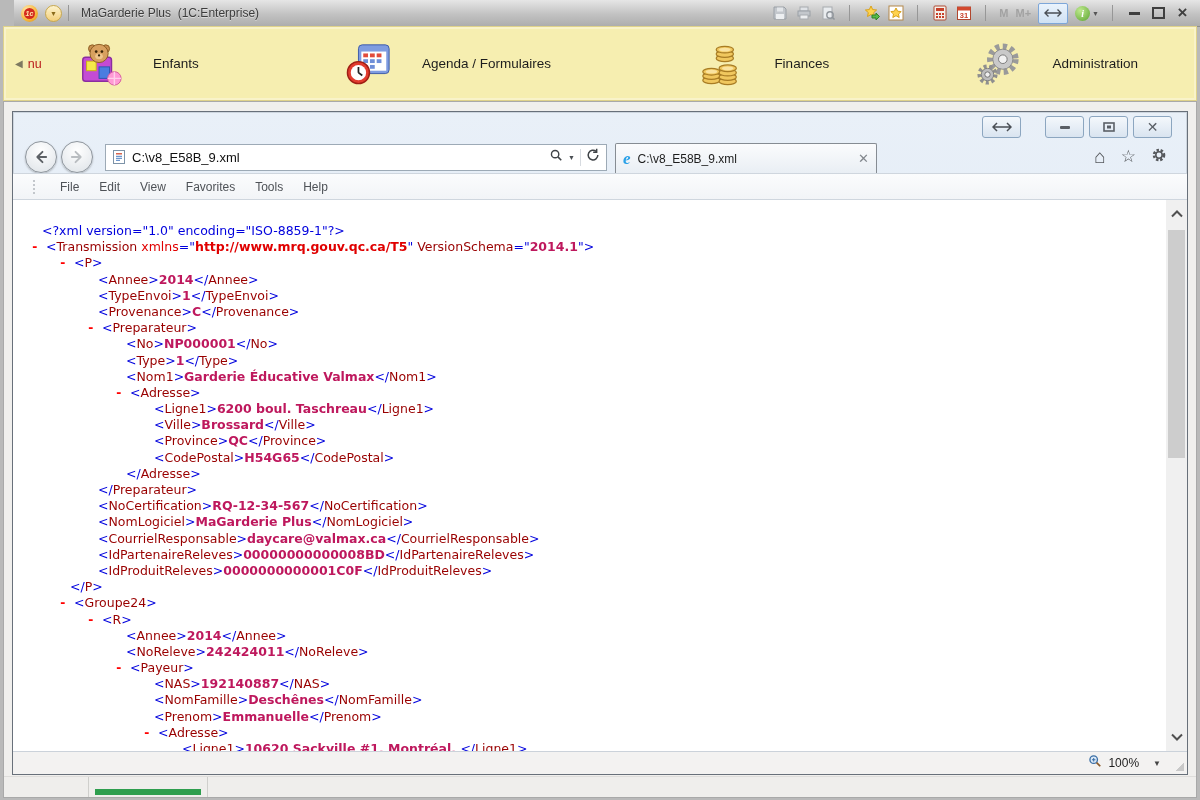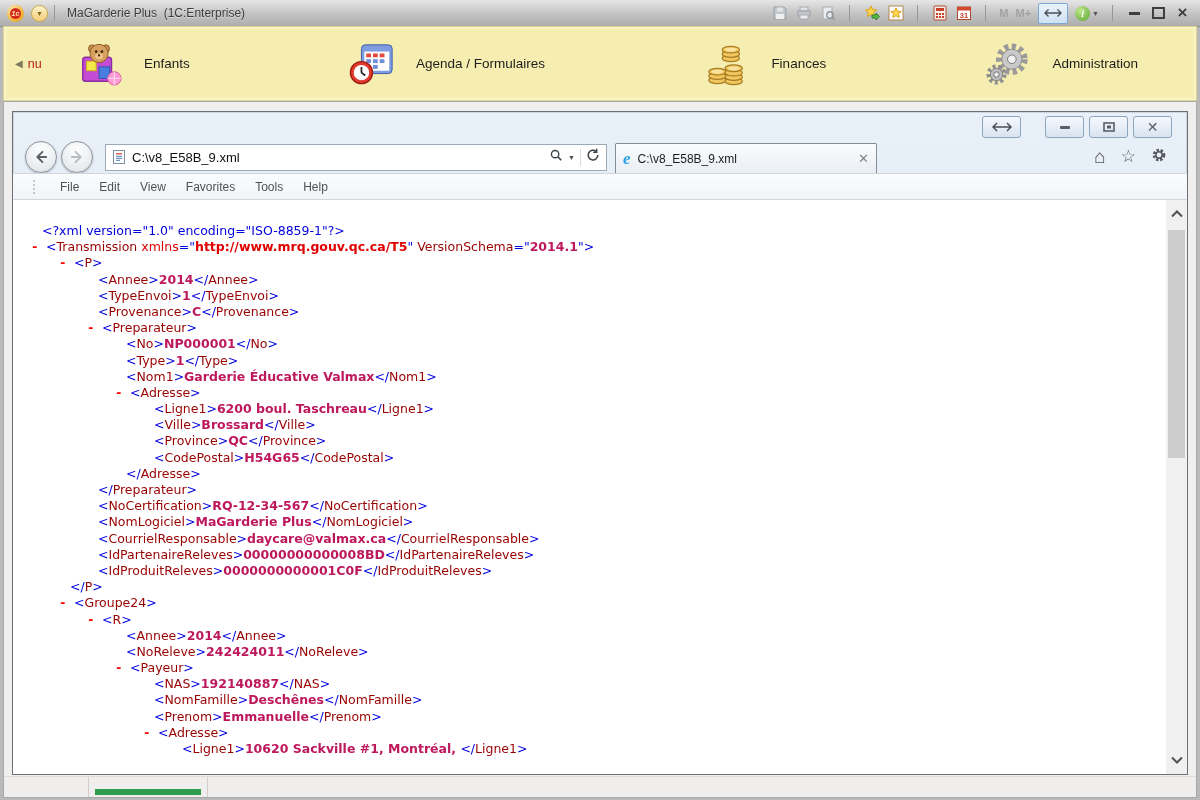--- a/index.html
+++ b/index.html
@@ -1,21 +1,21 @@
 <!DOCTYPE html>
 <html><head>
 <meta charset="utf-8">
 <style>
   html,body{margin:0;padding:0}
   body{width:1200px;height:800px;position:relative;overflow:hidden;
        background:#b9b9b9;font-family:"Liberation Sans","DejaVu Sans",sans-serif;
        -webkit-font-smoothing:antialiased}
 
   
-  .titlebar{position:absolute;top:0;left:0;right:0;height:26px;
+  .titlebar{position:absolute;top:0;left:14px;right:0;height:26px;
     background:linear-gradient(#e6e6e6,#c2c2c2 55%,#adadad);
     border-bottom:1px solid #8c8c8c;display:flex;}
   .tb-left{display:flex;align-items:center;padding-left:7px}
   .app-logo{width:17px;height:17px;border-radius:50%;
     background:radial-gradient(circle at 35% 30%,#ffeab0,#f6b73c 60%,#d98f1f);
     display:flex;align-items:center;justify-content:center;flex:none}
   .app-logo-inner{width:11px;height:11px;border-radius:50%;background:#d42a1e;color:#ffe9a8;
     font-size:7px;font-style:italic;font-weight:bold;display:flex;align-items:center;justify-content:center}
   .tb-drop{width:15px;height:15px;border-radius:50%;margin-left:7px;
     background:linear-gradient(#fdf3cd,#f3cf7a);border:1px solid #c9a84c;color:#8a6a1a;
@@ -38,21 +38,21 @@
   .glyph-close{font-size:17px;font-weight:bold;color:#3f3f3f;line-height:12px}
 
   
   .toolbar{position:absolute;top:26px;left:3px;right:3px;height:73px;
     background:#f6eeb0;border:1px solid #dfd28a;box-shadow:inset 0 0 0 2px #f9f3c9;
     display:flex;align-items:center}
   .menu-collapse{display:flex;align-items:center;padding-left:11px;width:48px;flex:none}
   .collapse-arrow{color:#7d7960;font-size:10px}
   .collapse-label{font-size:12.5px;color:#b91c1c;margin-left:5px}
   .tool-items{flex:1;display:flex;justify-content:space-between;align-items:center;padding:0 58px 0 14px}
-  .tool-item{display:flex;align-items:center;gap:21px;cursor:default}
+  .tool-item{display:flex;align-items:center;gap:30px;cursor:default}
   .tool-item .label{font-size:13.5px;color:#1d1d1d}
   .tool-icon{width:46px;height:46px;flex:none}
   .tool-icon svg{width:100%;height:100%}
 
   
   .workspace{position:absolute;top:101px;left:3px;right:3px;bottom:2px;
     background:#f0efed;border:1px solid #a9a9a9}
 
   
   .browser{position:absolute;left:8px;right:8px;top:9px;bottom:22px;
@@ -405,20 +405,30 @@
           </span>
         <span class="sb-thumb"></span>
         <span class="sb-btn sb-down">
             <svg width="12" height="8" viewBox="0 0 12 8">
               <path d="M1 1.5l5 5 5-5" fill="none" stroke="#505050" stroke-width="2"></path>
             </svg>
           </span>
       </div>
     </div>
 
+    <div class="statusbar">
+      <span><svg width="14" height="14" viewBox="0 0 16 16">
+            <circle cx="6.5" cy="6.5" r="4.3" fill="#dceaf8" stroke="#3a6ea5" stroke-width="1.5"></circle>
+            <path d="M6.5 4.5v4M4.5 6.5h4" stroke="#3a6ea5" stroke-width="1.2"></path>
+            <line x1="9.8" y1="9.8" x2="14" y2="14" stroke="#8a5a2a" stroke-width="2"></line>
+          </svg></span>
+      <span class="zoom-text">100%</span>
+      <span class="zoom-caret">▼</span>
+      <span class="size-grip"></span>
+    </div>
   </div>
 
   <div class="bottom-strip">
     <div class="bottom-cell">
       <span class="green-bar"></span>
     </div>
   </div>
 </div>
 
 </body></html>

